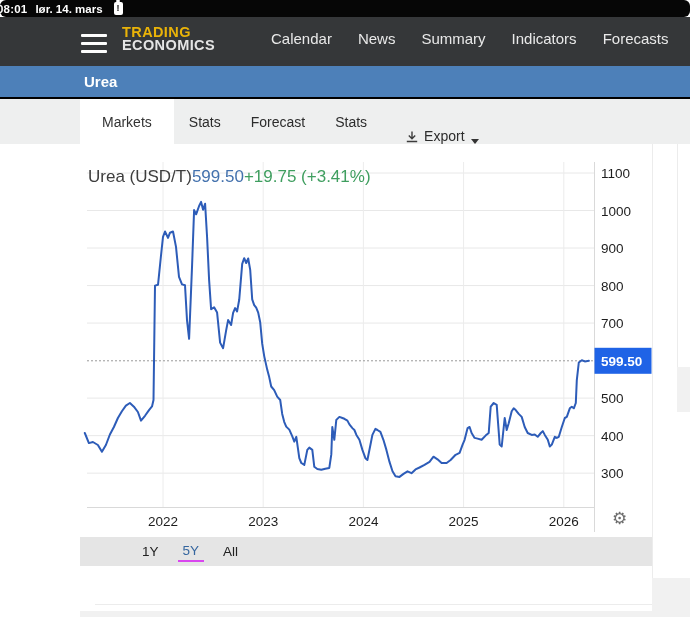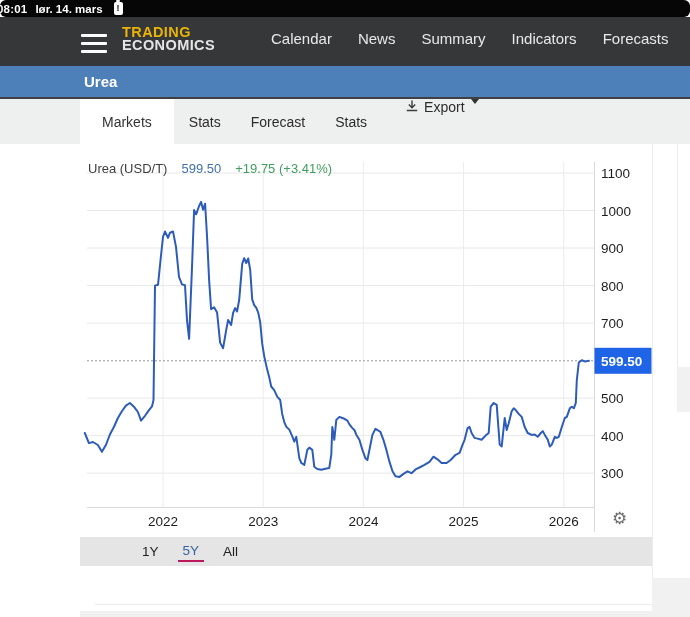--- a/index.html
+++ b/index.html
@@ -29,51 +29,51 @@
   .logo { position:absolute; left:122px; top:9px; font-size:14.5px; font-weight:700;
     letter-spacing:.4px; line-height:12.5px; cursor:pointer; }
   .logo .l1 { color:#eab308; }
   .logo .l2 { color:#e5e5e5; }
   .mainnav { position:absolute; left:271px; top:0; height:42px; display:flex;
     align-items:center; gap:26px; font-size:15px; color:#e9e9e9; white-space:nowrap; }
   .mainnav span { cursor:pointer; }
 
   
   .bluebar { position:absolute; left:0; top:66px; width:690px; height:33px;
-    background:#4d80b9; border-bottom:2px solid #404040; display:flex; align-items:center; }
+    background:#4d80b9; border-bottom:2px solid #000000; display:flex; align-items:center; }
   .bluebar .ptitle { margin-left:84px; color:#fff; font-size:15px; font-weight:700; }
 
   
   .tabrow { position:absolute; left:0; top:99px; width:690px; height:45px;
     background:#eeefef; display:flex; font-size:14px; color:#2c2c2c; }
   .tabrow .spacer { width:80px; }
   .tab { display:flex; align-items:center; padding:0 15px; cursor:pointer; }
   .tab.active { background:#fff; padding:0 22px; color:#333; }
-  .exportgrp { display:flex; align-items:flex-start; margin-left:8px; cursor:pointer; }
+  .exportgrp { display:flex; align-items:flex-end; margin-left:8px; cursor:pointer; }
   .exportgrp svg { margin-right:5px; }
   .caret { width:0; height:0; border-left:4.5px solid transparent;
     border-right:4.5px solid transparent; border-top:5px solid #333; margin-left:6px; }
 
   
-  .quoteline { position:absolute; left:88px; top:161px; font-size:13px; color:#3d3d3d;
-    display:flex; gap:14px; white-space:nowrap; }
+  .quoteline { position:absolute; left:88px; top:167px; font-size:17px; color:#3d3d3d;
+    display:flex; gap:0; white-space:nowrap; }
   .quoteline .price { color:#4371ad; }
   .quoteline .chg { color:#3f9e5f; }
 
   
   #chart-svg { position:absolute; left:0; top:0; pointer-events:none; }
   .gear { position:absolute; left:612px; top:508px; font-size:17px; color:#6d6d6d;
     cursor:pointer; line-height:22px; }
 
   
   .rangebar { position:absolute; left:80px; top:537px; width:572px; height:29px;
     background:#e5e5e5; display:flex; align-items:center; padding-left:62px; gap:19px;
     font-size:13.5px; color:#222; }
   .range-opt { cursor:pointer; padding:2px 0; }
-  .range-opt.selected { color:#35669f; border-bottom:2px solid #be185d; padding:2px 5px; }
+  .range-opt.selected { color:#35669f; border-bottom:2px solid #d946ef; padding:2px 5px; }
 
   
   .hline { background:#ececec; height:1px; }
   .vline { background:#ececec; width:1px; }
   .grayblock { background:#f1f1f1; }
 </style>
 </head>
 <body>
 
 <svg id="chart-svg" width="690" height="617" viewBox="0 0 690 617">

